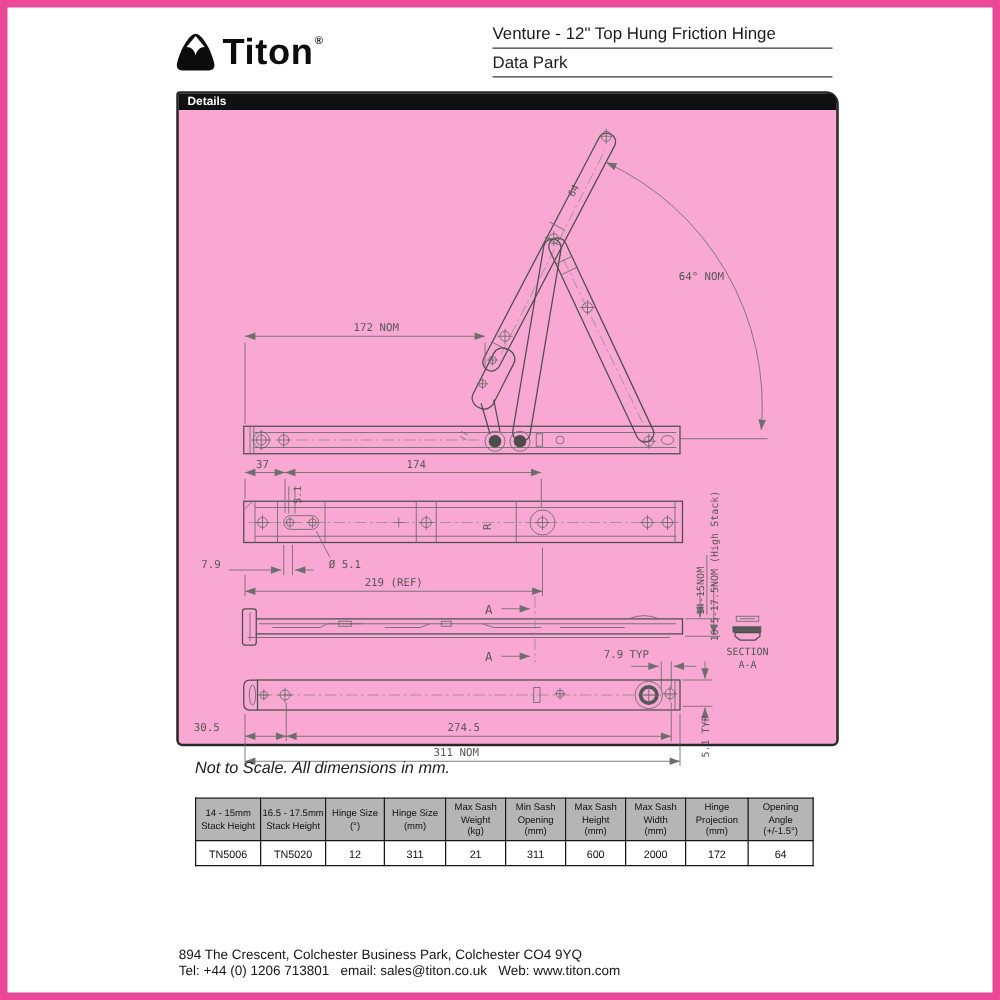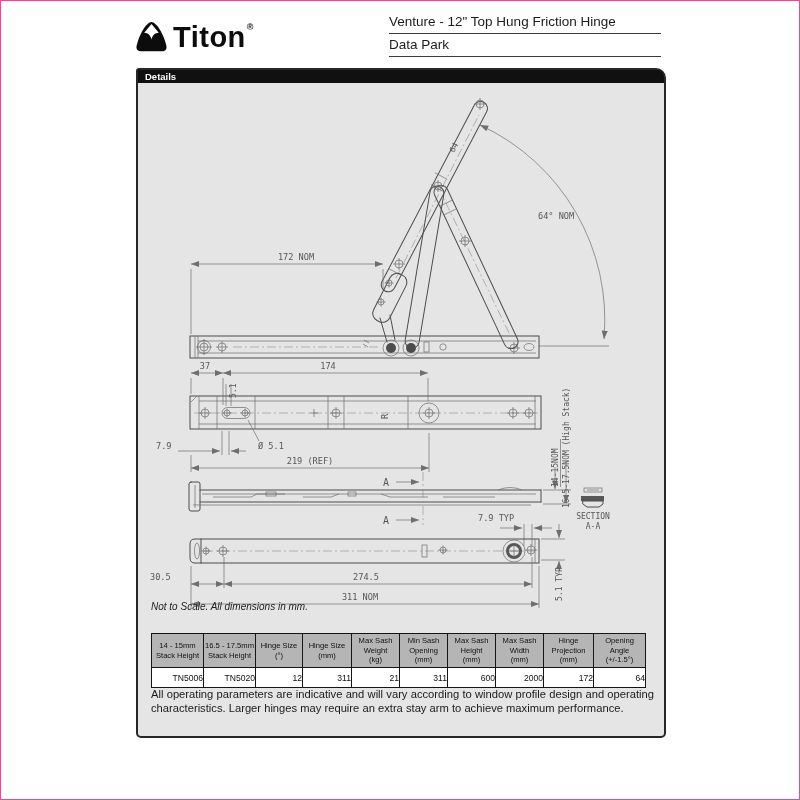--- a/index.html
+++ b/index.html
@@ -1,37 +1,37 @@
 <!DOCTYPE html>
 <html><head>
 <meta charset="utf-8">
 <style>
   html,body{margin:0;padding:0;background:#fff;}
   body{width:800px;height:800px;position:relative;font-family:"Liberation Sans",sans-serif;color:#111;}
-  .page{position:absolute;inset:0;border:1px solid #ec4899;box-sizing:border-box;background:#fff;}
+  .page{position:absolute;inset:0;border:6px solid #ec4899;box-sizing:border-box;background:#fff;}
 
   
   .logo{position:absolute;left:134px;top:19px;display:flex;align-items:flex-start;}
   .logo-text{font-size:29px;font-weight:700;letter-spacing:.5px;color:#0c0c0c;line-height:1;margin-left:5px;margin-top:3px;}
   .logo-reg{font-size:9px;font-weight:700;margin-top:2px;margin-left:1px;}
   .title-block{position:absolute;left:388px;top:13px;width:272px;}
   .title-main{font-size:13.5px;color:#1b1b1b;padding-bottom:4px;border-bottom:1.4px solid #3a3a3a;}
   .title-sub{font-size:13.5px;color:#1b1b1b;padding:3px 0 4px;border-bottom:1.4px solid #3a3a3a;}
 
   
-  .frame{position:absolute;left:135px;top:67px;width:530px;height:670px;border:2px solid #272727;border-radius:3px 10px 5px 5px;box-sizing:border-box;background:#e5e5e5;}
+  .frame{position:absolute;left:135px;top:67px;width:530px;height:524px;border:2px solid #272727;border-radius:3px 10px 5px 5px;box-sizing:border-box;background:#f9a8d4;}
   .details-bar{height:13px;background:#101010;border-radius:0 6px 0 0;color:#fff;font-size:9.5px;font-weight:700;line-height:13px;padding-left:7px;}
   .drawing-svg{position:absolute;left:0;top:13px;width:526px;height:538px;}
-  .note{position:absolute;left:13px;top:531px;font-size:10px;font-style:italic;color:#222;}
+  .note{position:absolute;left:13px;top:531px;font-size:13px;font-style:italic;color:#222;}
 
   
   .spec-table{position:absolute;left:13px;top:563px;width:494px;border-collapse:collapse;table-layout:fixed;}
   .spec-table th,.spec-table td{border:1px solid #161616;text-align:center;vertical-align:middle;padding:1px 0;}
   .spec-table th{background:#b5b5b5;font-weight:400;font-size:7.6px;line-height:1.3;white-space:pre-line;height:31px;color:#101010;}
-  .spec-table td{font-size:8.6px;height:17px;background:#fff;color:#101010;text-align:right;}
+  .spec-table td{font-size:8.6px;height:17px;background:#fff;color:#101010;}
 
   .disclaimer{position:absolute;left:13px;top:617px;width:503px;font-size:11.2px;line-height:1.25;text-align:justify;color:#1a1a1a;}
 
   
   .footer{position:absolute;left:137px;top:752px;font-size:10.8px;line-height:1.22;color:#151515;}
   .footer .contacts{white-space:pre;}
   .doc-code{position:absolute;left:588px;top:798px;font-size:7.6px;color:#333;}
 
   
   .ln{stroke:#4d4d4d;stroke-width:1;fill:none;stroke-linecap:round;}
@@ -315,18 +315,21 @@
         <td>21</td>
         <td>311</td>
         <td>600</td>
         <td>2000</td>
         <td>172</td>
         <td>64</td>
       </tr>
     </tbody>
       </table>
 
-    <div class="disclaimer">All operating parameters are indicative and will vary according to window profile design and operating characteristics. Larger hinges may require an extra stay arm to achieve maximum performance.</div>
   </div>
 
+  <div class="footer">
+    <div>894 The Crescent, Colchester Business Park, Colchester CO4 9YQ</div>
+    <div class="contacts">Tel: +44 (0) 1206 713801   email: sales@titon.co.uk   Web: www.titon.com</div>
+  </div>
   <div class="doc-code">BM674 Iss04</div>
 
 </div>
 
 </body></html>

